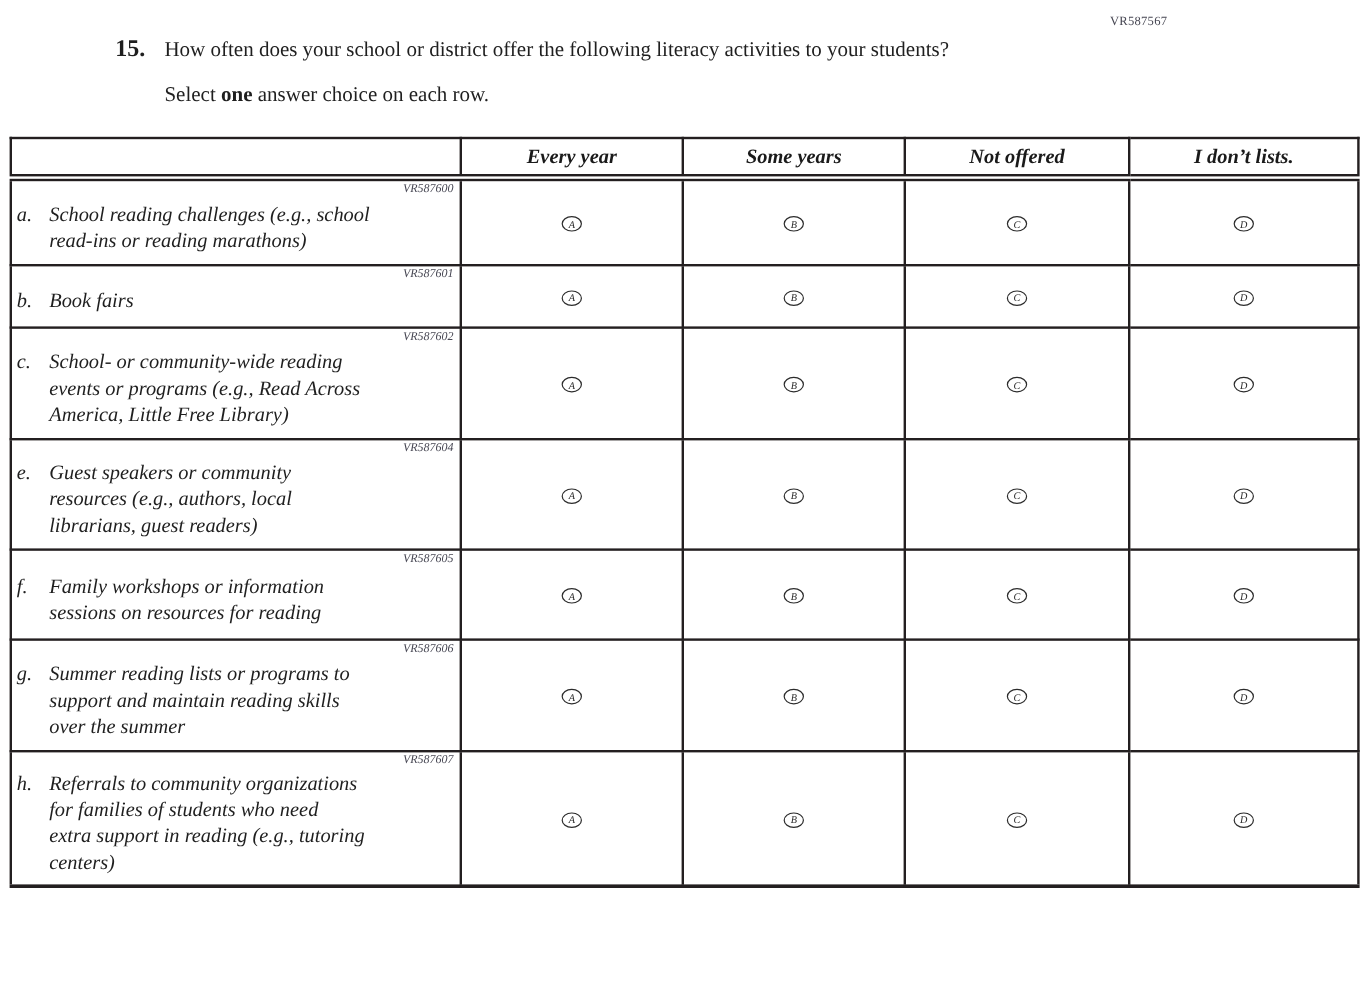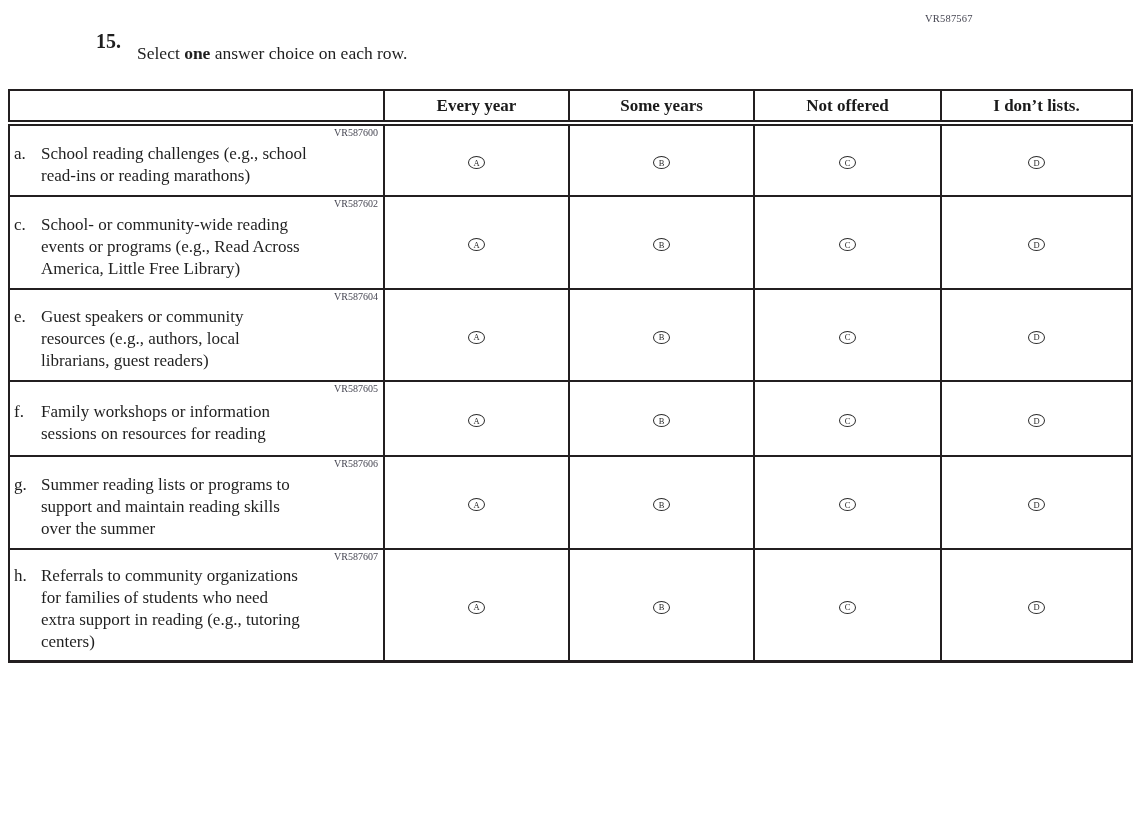--- a/index.html
+++ b/index.html
@@ -50,20 +50,21 @@
     border-collapse: collapse;
     table-layout: fixed;
     width: 1123px;
     margin: 23px 0 0 8px;
     border: 2px solid #231f20;
     border-bottom-width: 3px;
   }
   .survey-table th, .survey-table td {
     border: 2px solid #231f20;
     padding: 0;
+    font-style: italic;
   }
   .survey-table thead th {
     border-bottom: 6px double #231f20;
     font-size: 17px;
     font-weight: bold;
     text-align: center;
     height: 29px;
     color: #1a1a1a;
   }
   .label-cell {
@@ -129,20 +130,21 @@
 </head>
 <body>
 
 <div class="page">
 
   <div class="page-code">VR587567</div>
 
   <div class="question-block">
     <div class="q-num">15.</div>
     <div class="q-body">
+      <p class="q-text">How often does your school or district offer the following literacy activities to your students?</p>
       <p class="q-instruction"><span>Select </span><b>one</b><span> answer choice on each row.</span></p>
     </div>
   </div>
 
   <table class="survey-table">
     <colgroup>
       <col style="width:375px">
       <col style="width:185px">
       <col style="width:185px">
       <col style="width:187px">
@@ -169,20 +171,35 @@
 read-ins or reading marathons)</span>
           </div>
             </div>
         </td>
         <td class="opt-cell"><span class="bubble">A</span></td>
         <td class="opt-cell"><span class="bubble">B</span></td>
         <td class="opt-cell"><span class="bubble">C</span></td>
         <td class="opt-cell"><span class="bubble">D</span></td>
       </tr>
 
+      <tr class="h-b">
+        <td class="label-cell">
+          <span class="vr-code">VR587601</span>
+          <div class="cell-inner">
+              <div class="row-text">
+            <span class="row-letter">b.</span>
+            <span class="row-label">Book fairs</span>
+          </div>
+            </div>
+        </td>
+        <td class="opt-cell"><span class="bubble">A</span></td>
+        <td class="opt-cell"><span class="bubble">B</span></td>
+        <td class="opt-cell"><span class="bubble">C</span></td>
+        <td class="opt-cell"><span class="bubble">D</span></td>
+      </tr>
 
       <tr class="h-c">
         <td class="label-cell">
           <span class="vr-code">VR587602</span>
           <div class="cell-inner">
               <div class="row-text">
             <span class="row-letter">c.</span>
             <span class="row-label">School- or community-wide reading
 events or programs (e.g., Read Across
 America, Little Free Library)</span>

